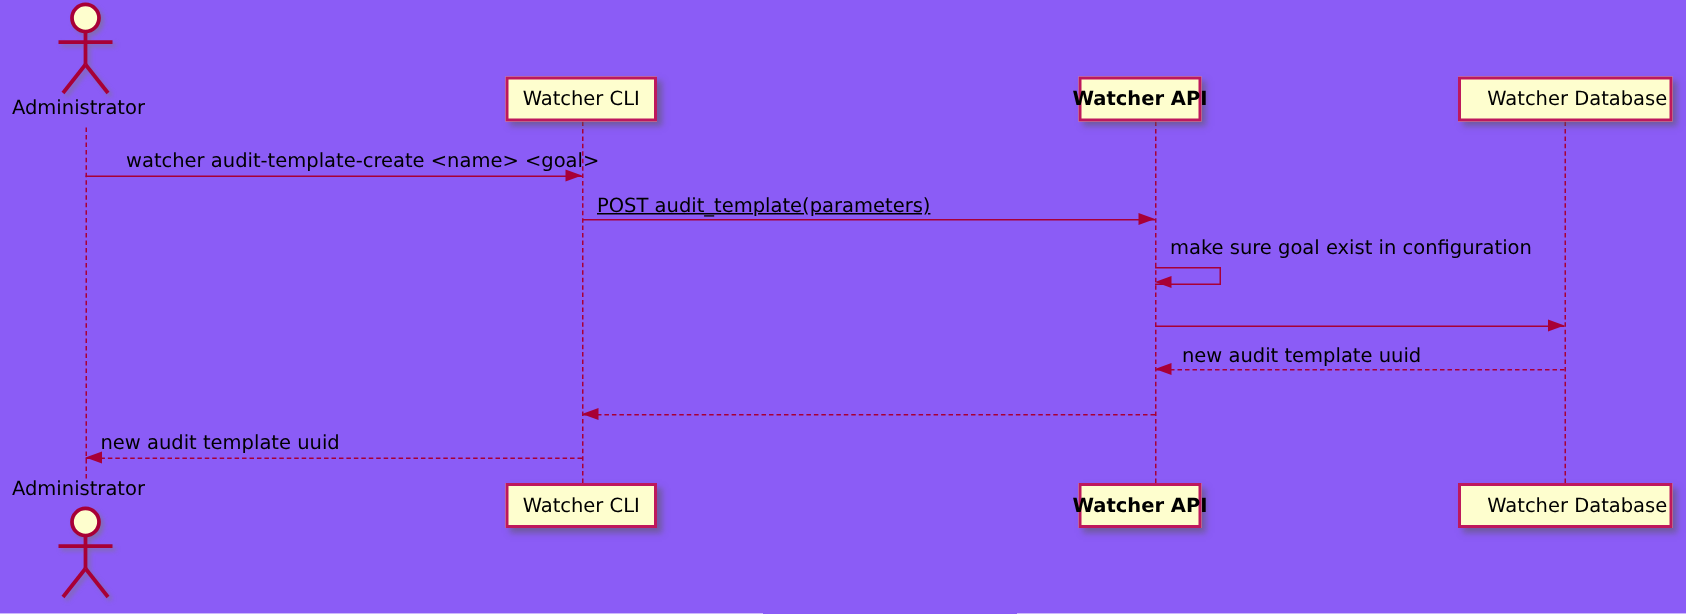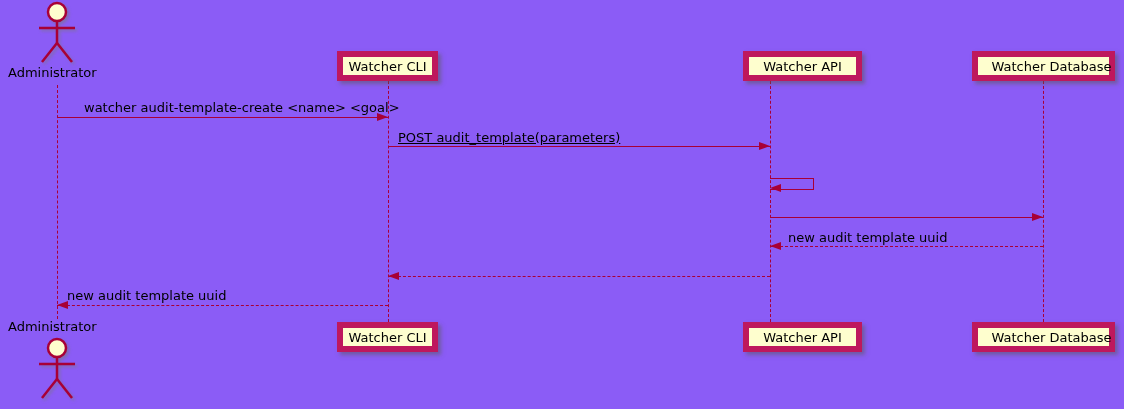--- a/index.html
+++ b/index.html
@@ -11,29 +11,29 @@
   
   .lifeline { position:absolute; width:0; border-left:1px dashed #A80036; }
   .lifeline-admin { left:57px;  top:85px; height:234px; }
   .lifeline-cli   { left:388px; top:81px; height:241px; }
   .lifeline-api   { left:770px; top:81px; height:241px; }
   .lifeline-db    { left:1043px;top:81px; height:241px; }
 
   
   .pbox {
     position:absolute; height:30px; box-sizing:border-box;
-    background:#FEFECE; border:6px solid #be185d;
+    background:#FEFECE; border:2px solid #be185d;
     box-shadow:3px 3px 4px rgba(90,90,90,0.55);
     display:flex; align-items:center; justify-content:center;
     font-size:13px; white-space:nowrap;
   }
   .row-top    { top:51px; }
   .row-bottom { top:322px; }
   .pbox-cli { left:337px; width:101px; }
-  .pbox-api { left:743px; width:119px;  }
+  .pbox-api { left:719px; width:82px;font-weight:bold;  }
   .pbox-db  { left:972px; width:143px;padding-left:16px; }
 
   
   .actor-figure { position:absolute; width:48px; height:64px;
     filter:drop-shadow(2.5px 2.5px 1.5px rgba(120,120,120,0.55)); }
   .actor-figure-top    { left:33px; top:1px;   }
   .actor-figure-bottom { left:33px; top:337px; }
   .actor-label { position:absolute; font-size:13px; white-space:nowrap; }
   .actor-label-top    { left:8px; top:65px;  }
   .actor-label-bottom { left:8px; top:319px; }
@@ -114,20 +114,21 @@
   <div class="pbox row-bottom pbox-db">Watcher Database</div>
 
   <div class="msg-label m1-label">watcher audit-template-create &lt;name&gt; &lt;goal&gt;</div>
   <div class="msg-line m1-line"></div>
   <div class="head head-right m1-head"></div>
 
   <div class="msg-label m2-label">POST audit_template(parameters)</div>
   <div class="msg-line m2-line"></div>
   <div class="head head-right m2-head"></div>
 
+  <div class="msg-label m3-label">make sure goal exist in configuration</div>
   <div class="m3-loop"></div>
   <div class="head head-left m3-head"></div>
 
   <div class="msg-line m4-line"></div>
   <div class="head head-right m4-head"></div>
 
   <div class="msg-label m5-label">new audit template uuid</div>
   <div class="msg-line dashed m5-line"></div>
   <div class="head head-left m5-head"></div>
 

